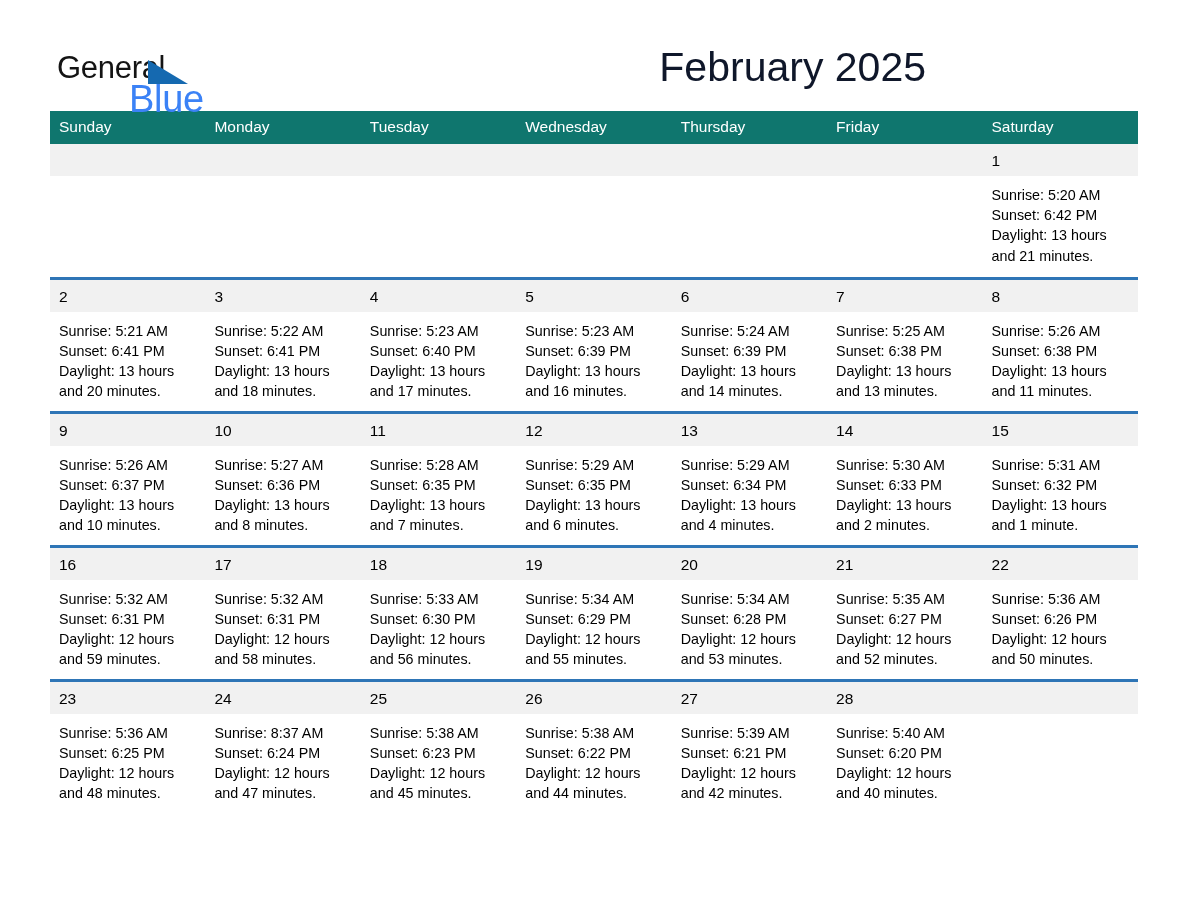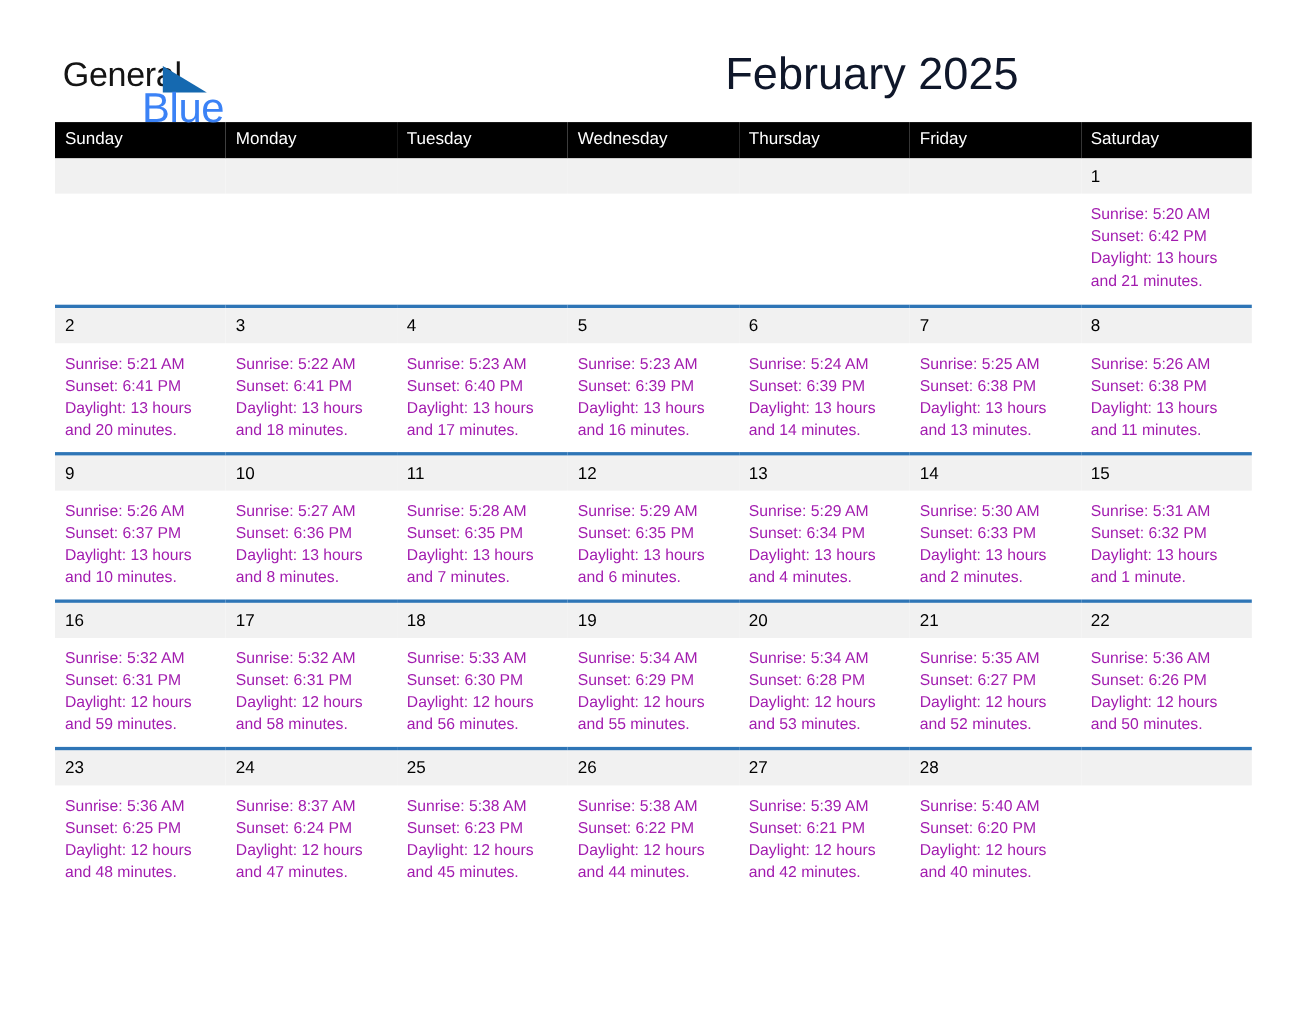--- a/index.html
+++ b/index.html
@@ -86,21 +86,21 @@
   
   .calendar {
     width: 1088px;
     margin-top: 7px;
     border-collapse: collapse;
     table-layout: fixed;
   }
   .calendar col { width: 155.43px; }
 
   .dow-row th {
-    background: #000000;
+    background: #0f766e;
     color: #ffffff;
     font-weight: normal;
     font-size: 15.5px;
     text-align: left;
     padding: 7px 0 8px 9px;
     height: 31px;
     vertical-align: middle;
   }
 
   .week-row td {
@@ -118,21 +118,21 @@
     padding: 9px 0 8px 9px;
     height: 32px;
     color: #000;
   }
   .daynum.empty { color: transparent; }
 
   .details {
     padding: 9px 9px 0 9px;
     font-size: 14.3px;
     line-height: 20.2px;
-    color: #a21caf;
+    color: #000000;
   }
   .details div { white-space: nowrap; }
 </style>
 </head>
 <body>
 
 <div class="page">
 
   <div class="header">
     <div class="logo">

